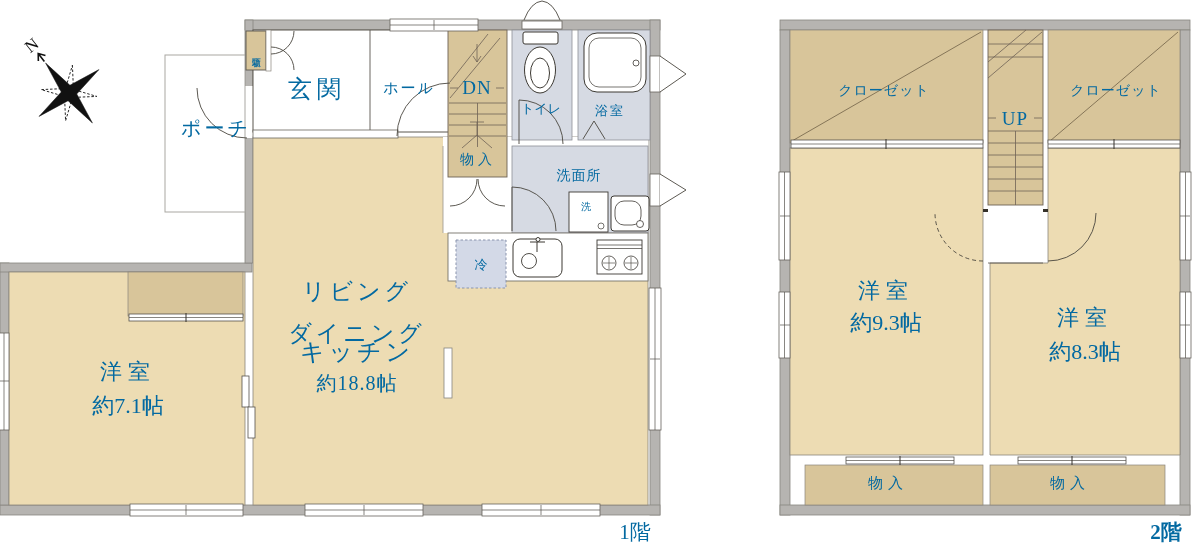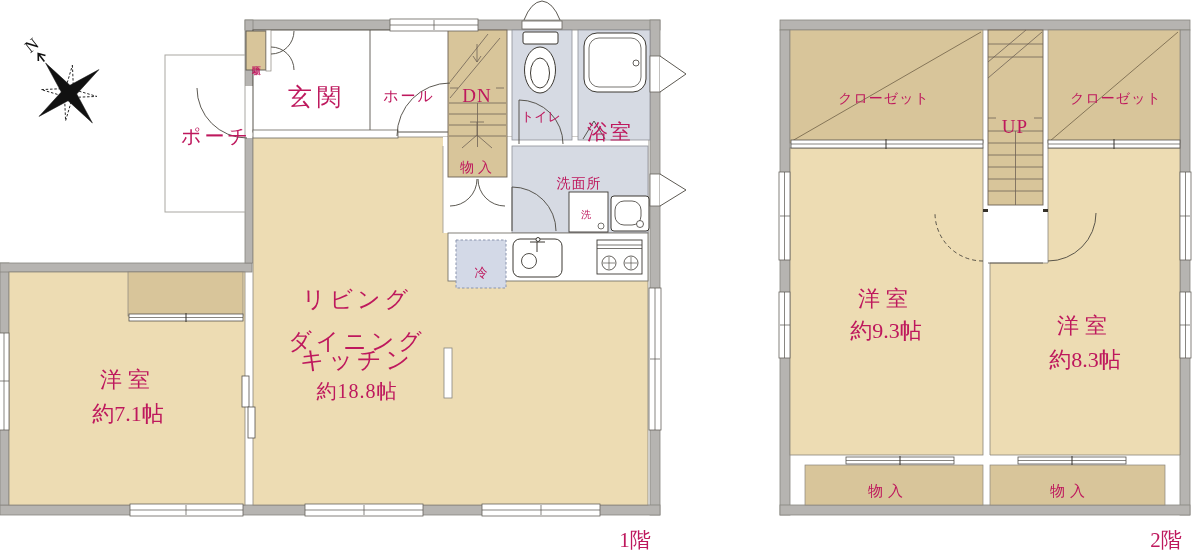--- a/index.html
+++ b/index.html
@@ -1,20 +1,20 @@
 <!DOCTYPE html>
 <html><head>
 <meta charset="utf-8">
 <style>
   html,body{margin:0;padding:0;background:#ffffff;}
   #stage{position:relative;width:1200px;height:558px;background:#ffffff;overflow:hidden;
          font-family:"Liberation Serif","DejaVu Serif",serif;}
   #plan-svg{position:absolute;left:0;top:0;}
-  .lbl{position:absolute;transform:translate(-50%,-50%);color:#be185d;white-space:nowrap;
-       font-family:"Liberation Serif","DejaVu Serif",serif;line-height:1;margin-top:8px;}
+  .lbl{position:absolute;transform:translate(-50%,-50%);color:#0369a1;white-space:nowrap;
+       font-family:"Liberation Serif","DejaVu Serif",serif;line-height:1;}
   .lbl-v{writing-mode:vertical-rl;text-orientation:upright;}
 </style>
 </head>
 <body>
 
 <div id="stage">
 
 <svg id="plan-svg" width="1200" height="558" viewBox="0 0 1200 558">
 
   <g fill="#b6b4b1" stroke="#87857f" stroke-width="0.8">
@@ -243,36 +243,36 @@
   </g>
 </svg>
 
 <div class="lbl" style="left:216px;top:128px;font-size:20px;letter-spacing:3px;">ポーチ</div>
 <div class="lbl" style="left:317px;top:89px;font-size:24px;letter-spacing:5px;">玄関</div>
 <div class="lbl" style="left:409px;top:88px;font-size:15px;letter-spacing:2px;">ホール</div>
 <div class="lbl lbl-v" style="left:256px;top:51px;font-size:9px;">下駄箱</div>
 <div class="lbl" style="left:477px;top:87px;font-size:19px;letter-spacing:1px;">DN</div>
 <div class="lbl" style="left:478px;top:160px;font-size:14px;letter-spacing:4px;">物入</div>
 <div class="lbl" style="left:541px;top:108px;font-size:13px;font-family:Liberation Serif, serif;">トイレ</div>
-<div class="lbl" style="left:610px;top:124px;font-size:21px;letter-spacing:2px;">浴室</div>
+<div class="lbl" style="left:610px;top:110px;font-size:13px;letter-spacing:2px;">浴室</div>
 <div class="lbl" style="left:579px;top:176px;font-size:14px;letter-spacing:1px;">洗面所</div>
 <div class="lbl" style="left:586px;top:207px;font-size:10px;">洗</div>
 <div class="lbl" style="left:481px;top:264px;font-size:13px;">冷</div>
 <div class="lbl" style="left:357px;top:291px;font-size:23px;letter-spacing:4px;">リビング</div>
 <div class="lbl" style="left:357px;top:333px;font-size:23px;letter-spacing:4px;">ダイニング</div>
 <div class="lbl" style="left:357px;top:352px;font-size:24px;letter-spacing:4px;">キッチン</div>
 <div class="lbl" style="left:357px;top:383px;font-size:20px;letter-spacing:1px;">約18.8帖</div>
 <div class="lbl" style="left:128px;top:372px;font-size:22px;letter-spacing:6px;">洋室</div>
 <div class="lbl" style="left:128px;top:406px;font-size:22px;">約7.1帖</div>
 <div class="lbl" style="left:635px;top:532px;font-size:21px;">1階</div>
 
 <div class="lbl" style="left:884px;top:91px;font-size:14px;letter-spacing:1px;">クローゼット</div>
 <div class="lbl" style="left:1116px;top:91px;font-size:14px;letter-spacing:1px;">クローゼット</div>
 <div class="lbl" style="left:1015px;top:118px;font-size:19px;letter-spacing:1px;">UP</div>
 <div class="lbl" style="left:886px;top:291px;font-size:22px;letter-spacing:6px;">洋室</div>
 <div class="lbl" style="left:886px;top:323px;font-size:22px;">約9.3帖</div>
 <div class="lbl" style="left:1085px;top:318px;font-size:22px;letter-spacing:6px;">洋室</div>
 <div class="lbl" style="left:1085px;top:352px;font-size:22px;">約8.3帖</div>
 <div class="lbl" style="left:888px;top:483px;font-size:15px;letter-spacing:5px;">物入</div>
 <div class="lbl" style="left:1070px;top:483px;font-size:15px;letter-spacing:5px;">物入</div>
-<div class="lbl" style="left:1166px;top:532px;font-size:21px;">2階</div>
+<div class="lbl" style="left:1166px;top:532px;font-size:21px;font-weight:bold;">2階</div>
 
 </div>
 
 </body></html>

